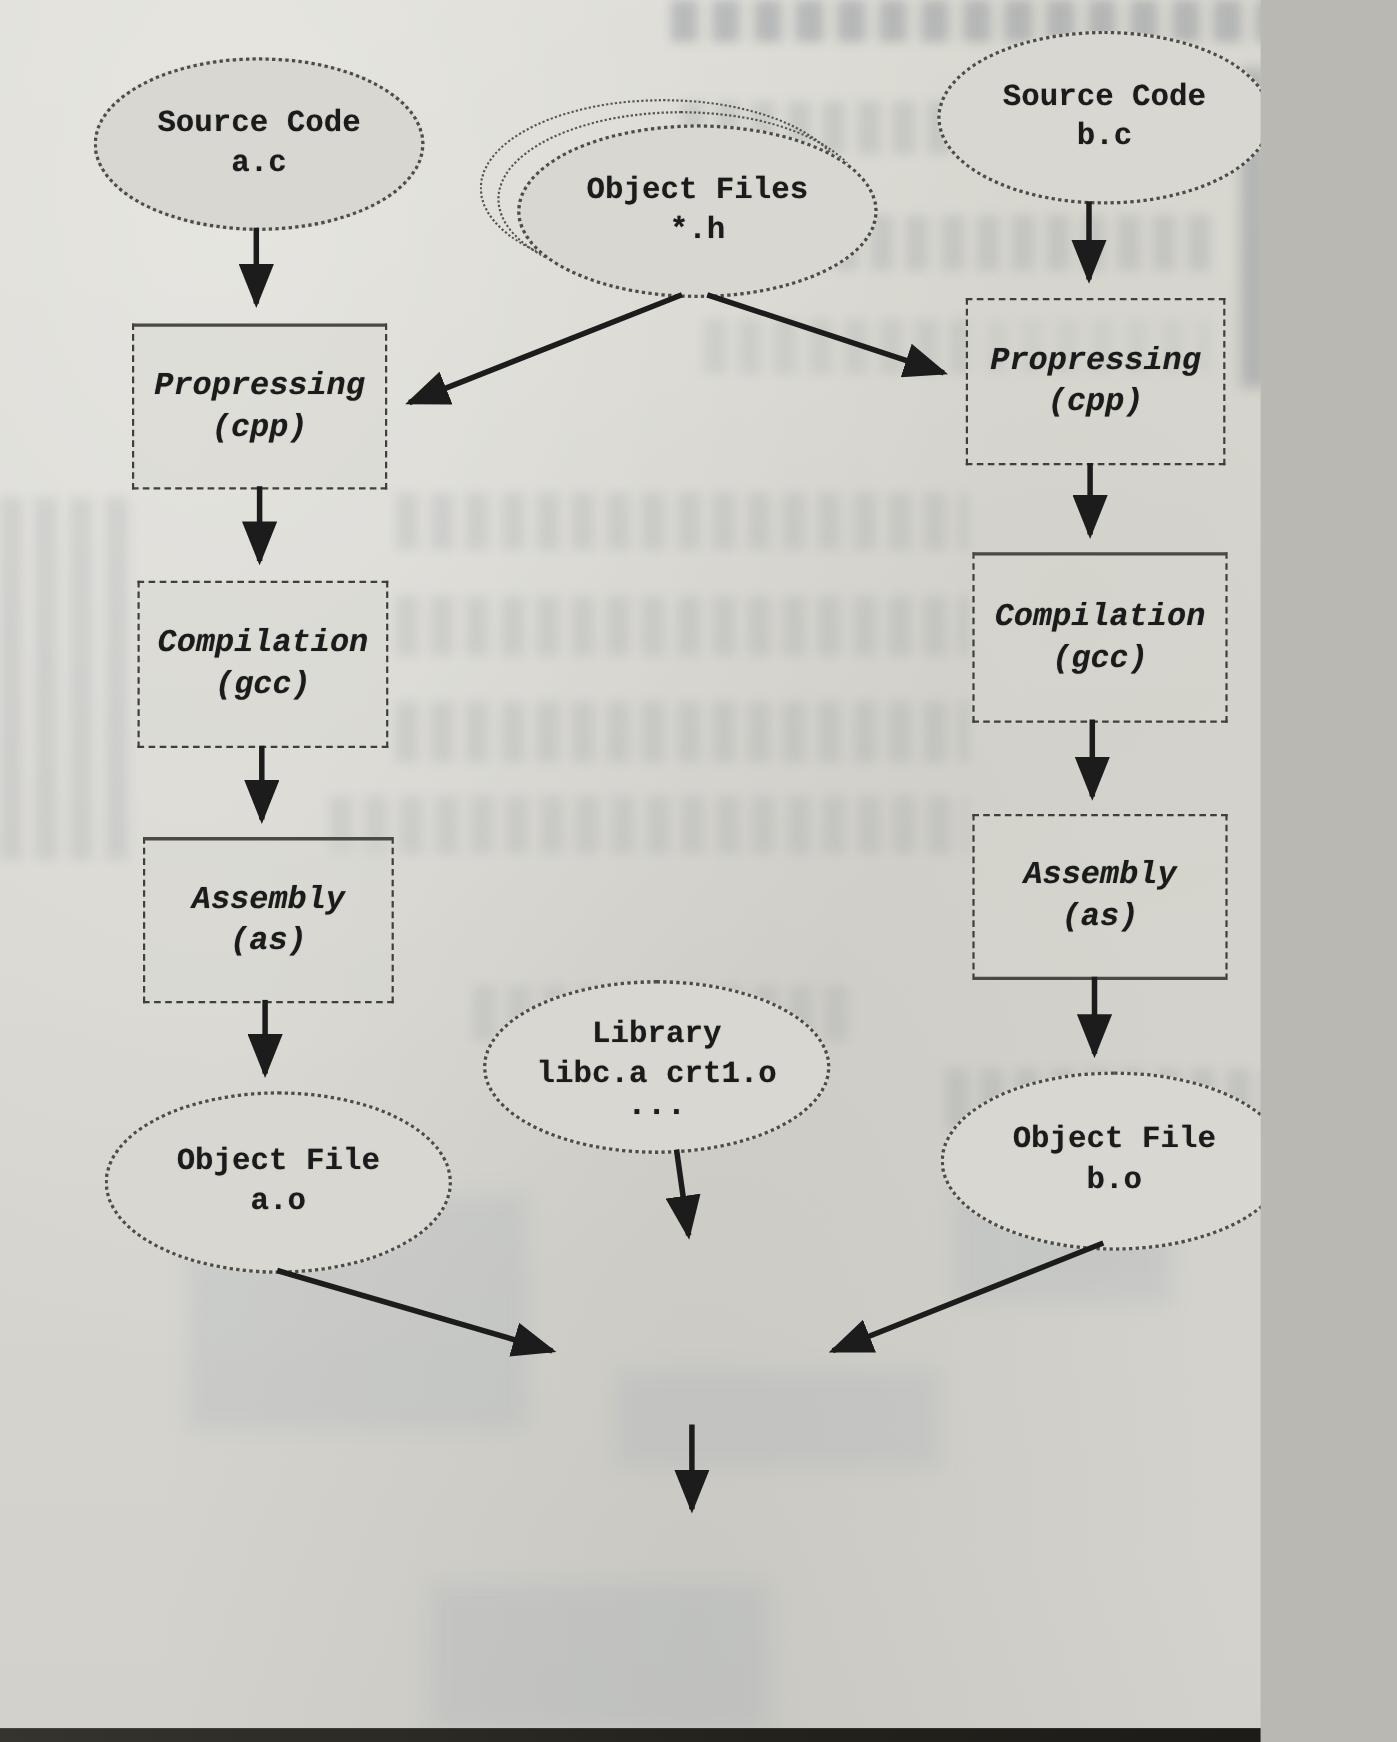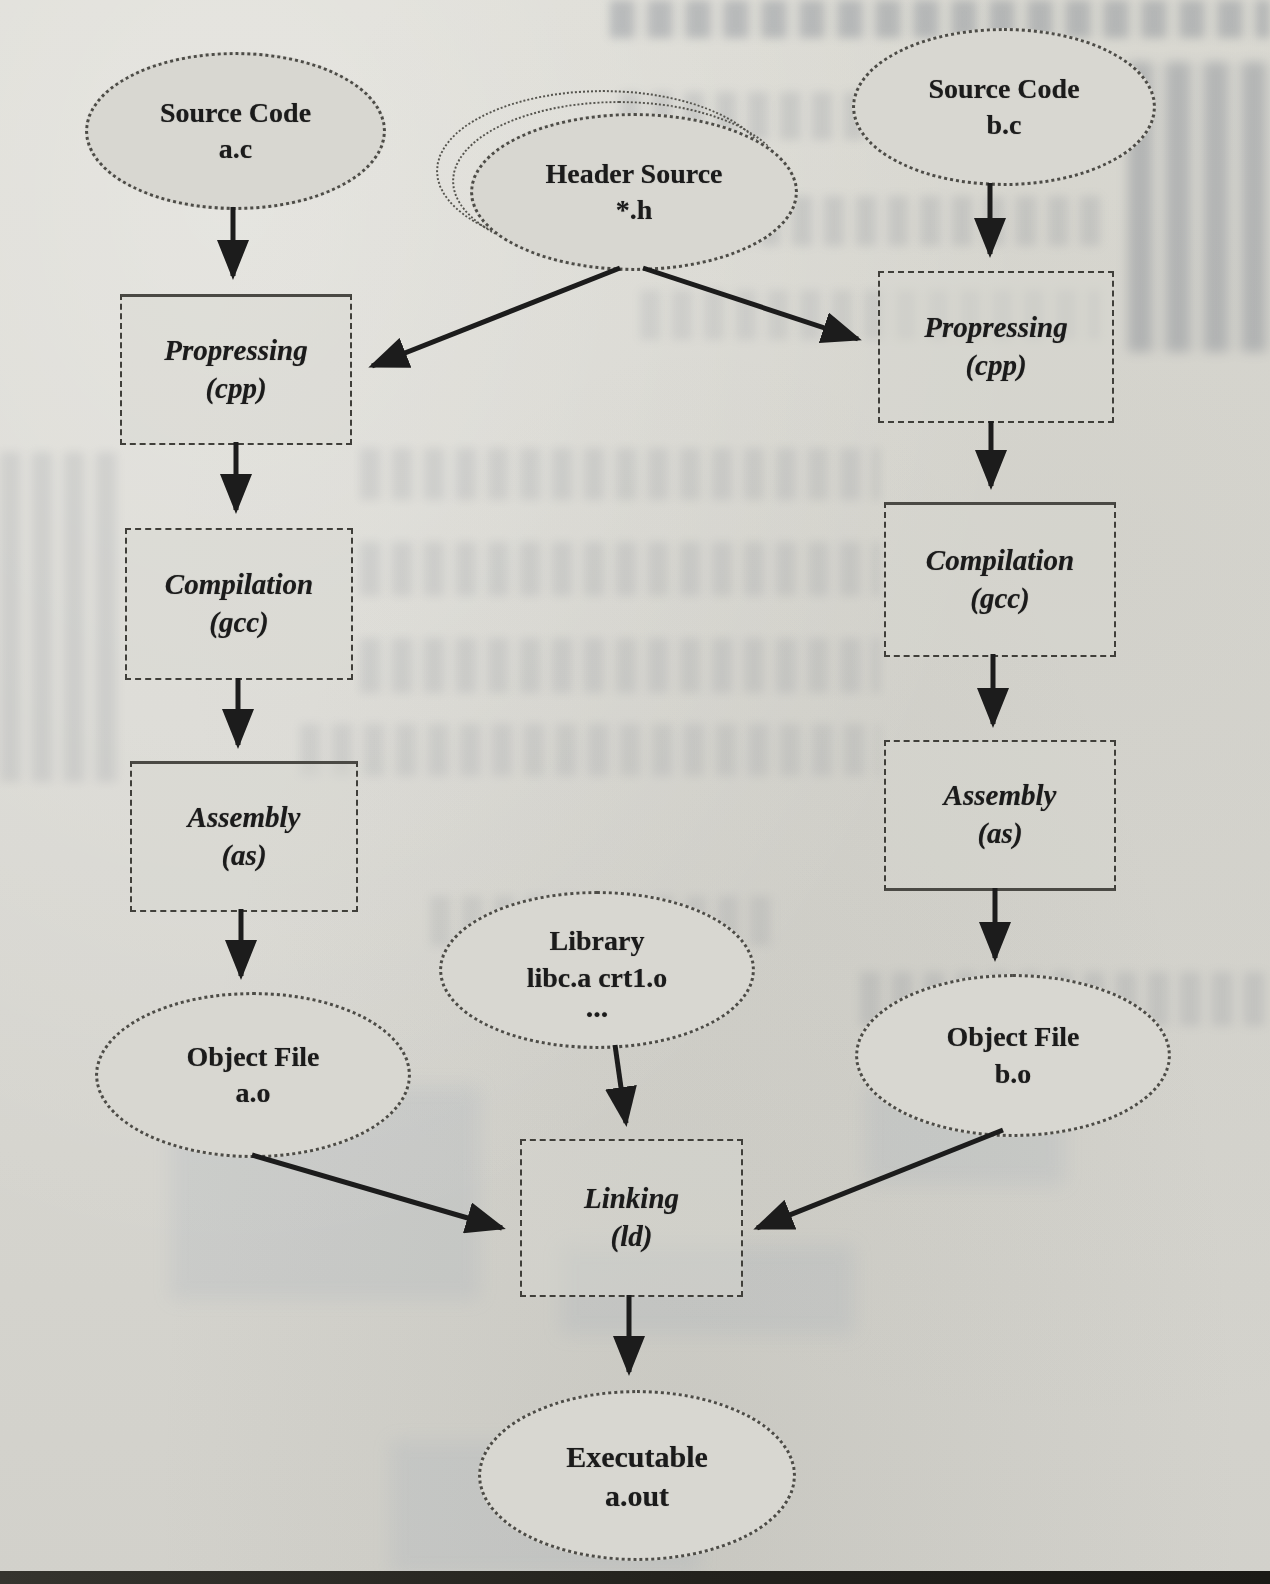--- a/index.html
+++ b/index.html
@@ -1,25 +1,25 @@
 <!DOCTYPE html>
 <html><head>
 <meta charset="utf-8">
 <style>
   html,body{margin:0;padding:0;background:#b9b8b2;}
   #page{
     position:relative;
-    width:1270px;height:1584px;
+    width:1146px;height:1584px;
     overflow:hidden;
     background:
       radial-gradient(ellipse at 18% 12%, rgba(255,255,255,0.30), transparent 55%),
       radial-gradient(ellipse at 85% 35%, rgba(150,150,140,0.10), transparent 60%),
       radial-gradient(ellipse at 55% 95%, rgba(130,130,120,0.12), transparent 55%),
       linear-gradient(180deg,#dcdbd4 0%,#d8d7d1 45%,#d2d1cb 100%);
-    font-family:Liberation Serif, serif;
+    font-family:Liberation Mono, monospace;
   }
   
   .smudge{
     position:absolute;
     filter:blur(5px);
     opacity:.55;
     pointer-events:none;
   }
   .smudge.rowtext{
     background:repeating-linear-gradient(90deg,
@@ -96,21 +96,21 @@
 
   <div class="ellipse-outline" style="left:436px;top:90px;width:330px;height:158px;"></div>
   <div class="ellipse-outline" style="left:452px;top:101px;width:330px;height:156px;"></div>
 
   <div class="node ellipse" style="left:85px;top:52px;width:295px;height:152px;">
     <span>Source Code</span>
     <span>a.c</span>
   </div>
 
   <div class="node ellipse" style="left:470px;top:113px;width:322px;height:152px;">
-    <span>Header Source</span>
+    <span>Object Files</span>
     <span>*.h</span>
   </div>
 
   <div class="node ellipse" style="left:852px;top:28px;width:298px;height:152px;">
     <span>Source Code</span>
     <span>b.c</span>
   </div>
 
   <div class="node box solid-top" style="left:120px;top:294px;width:228px;height:146px;">
     <span>Propressing</span>
@@ -151,29 +151,21 @@
     <span>Library</span>
     <span>libc.a crt1.o</span>
     <span class="lib-dots">...</span>
   </div>
 
   <div class="node ellipse" style="left:855px;top:974px;width:310px;height:157px;">
     <span>Object File</span>
     <span>b.o</span>
   </div>
 
-  <div class="node box" style="left:520px;top:1139px;width:219px;height:154px;">
-    <span>Linking</span>
-    <span>(ld)</span>
-  </div>
 
-  <div class="node ellipse" style="left:478px;top:1390px;width:312px;height:165px;font-size:30px;">
-    <span>Executable</span>
-    <span>a.out</span>
-  </div>
 
   <svg id="arrows" width="1270" height="1584" viewBox="0 0 1270 1584">
     <defs>
       <marker id="ah" viewBox="0 0 10 8" refX="9" refY="4" markerWidth="8" markerHeight="6.4" orient="auto" markerUnits="strokeWidth">
         <path d="M0,0 L10,4 L0,8 Z" fill="#1c1c1c"></path>
       </marker>
     </defs>
     <g stroke="#1c1c1c" stroke-width="5" fill="none">
       <line x1="233" y1="207" x2="233" y2="276" marker-end="url(#ah)"></line>
       <line x1="990" y1="183" x2="990" y2="254" marker-end="url(#ah)"></line>

